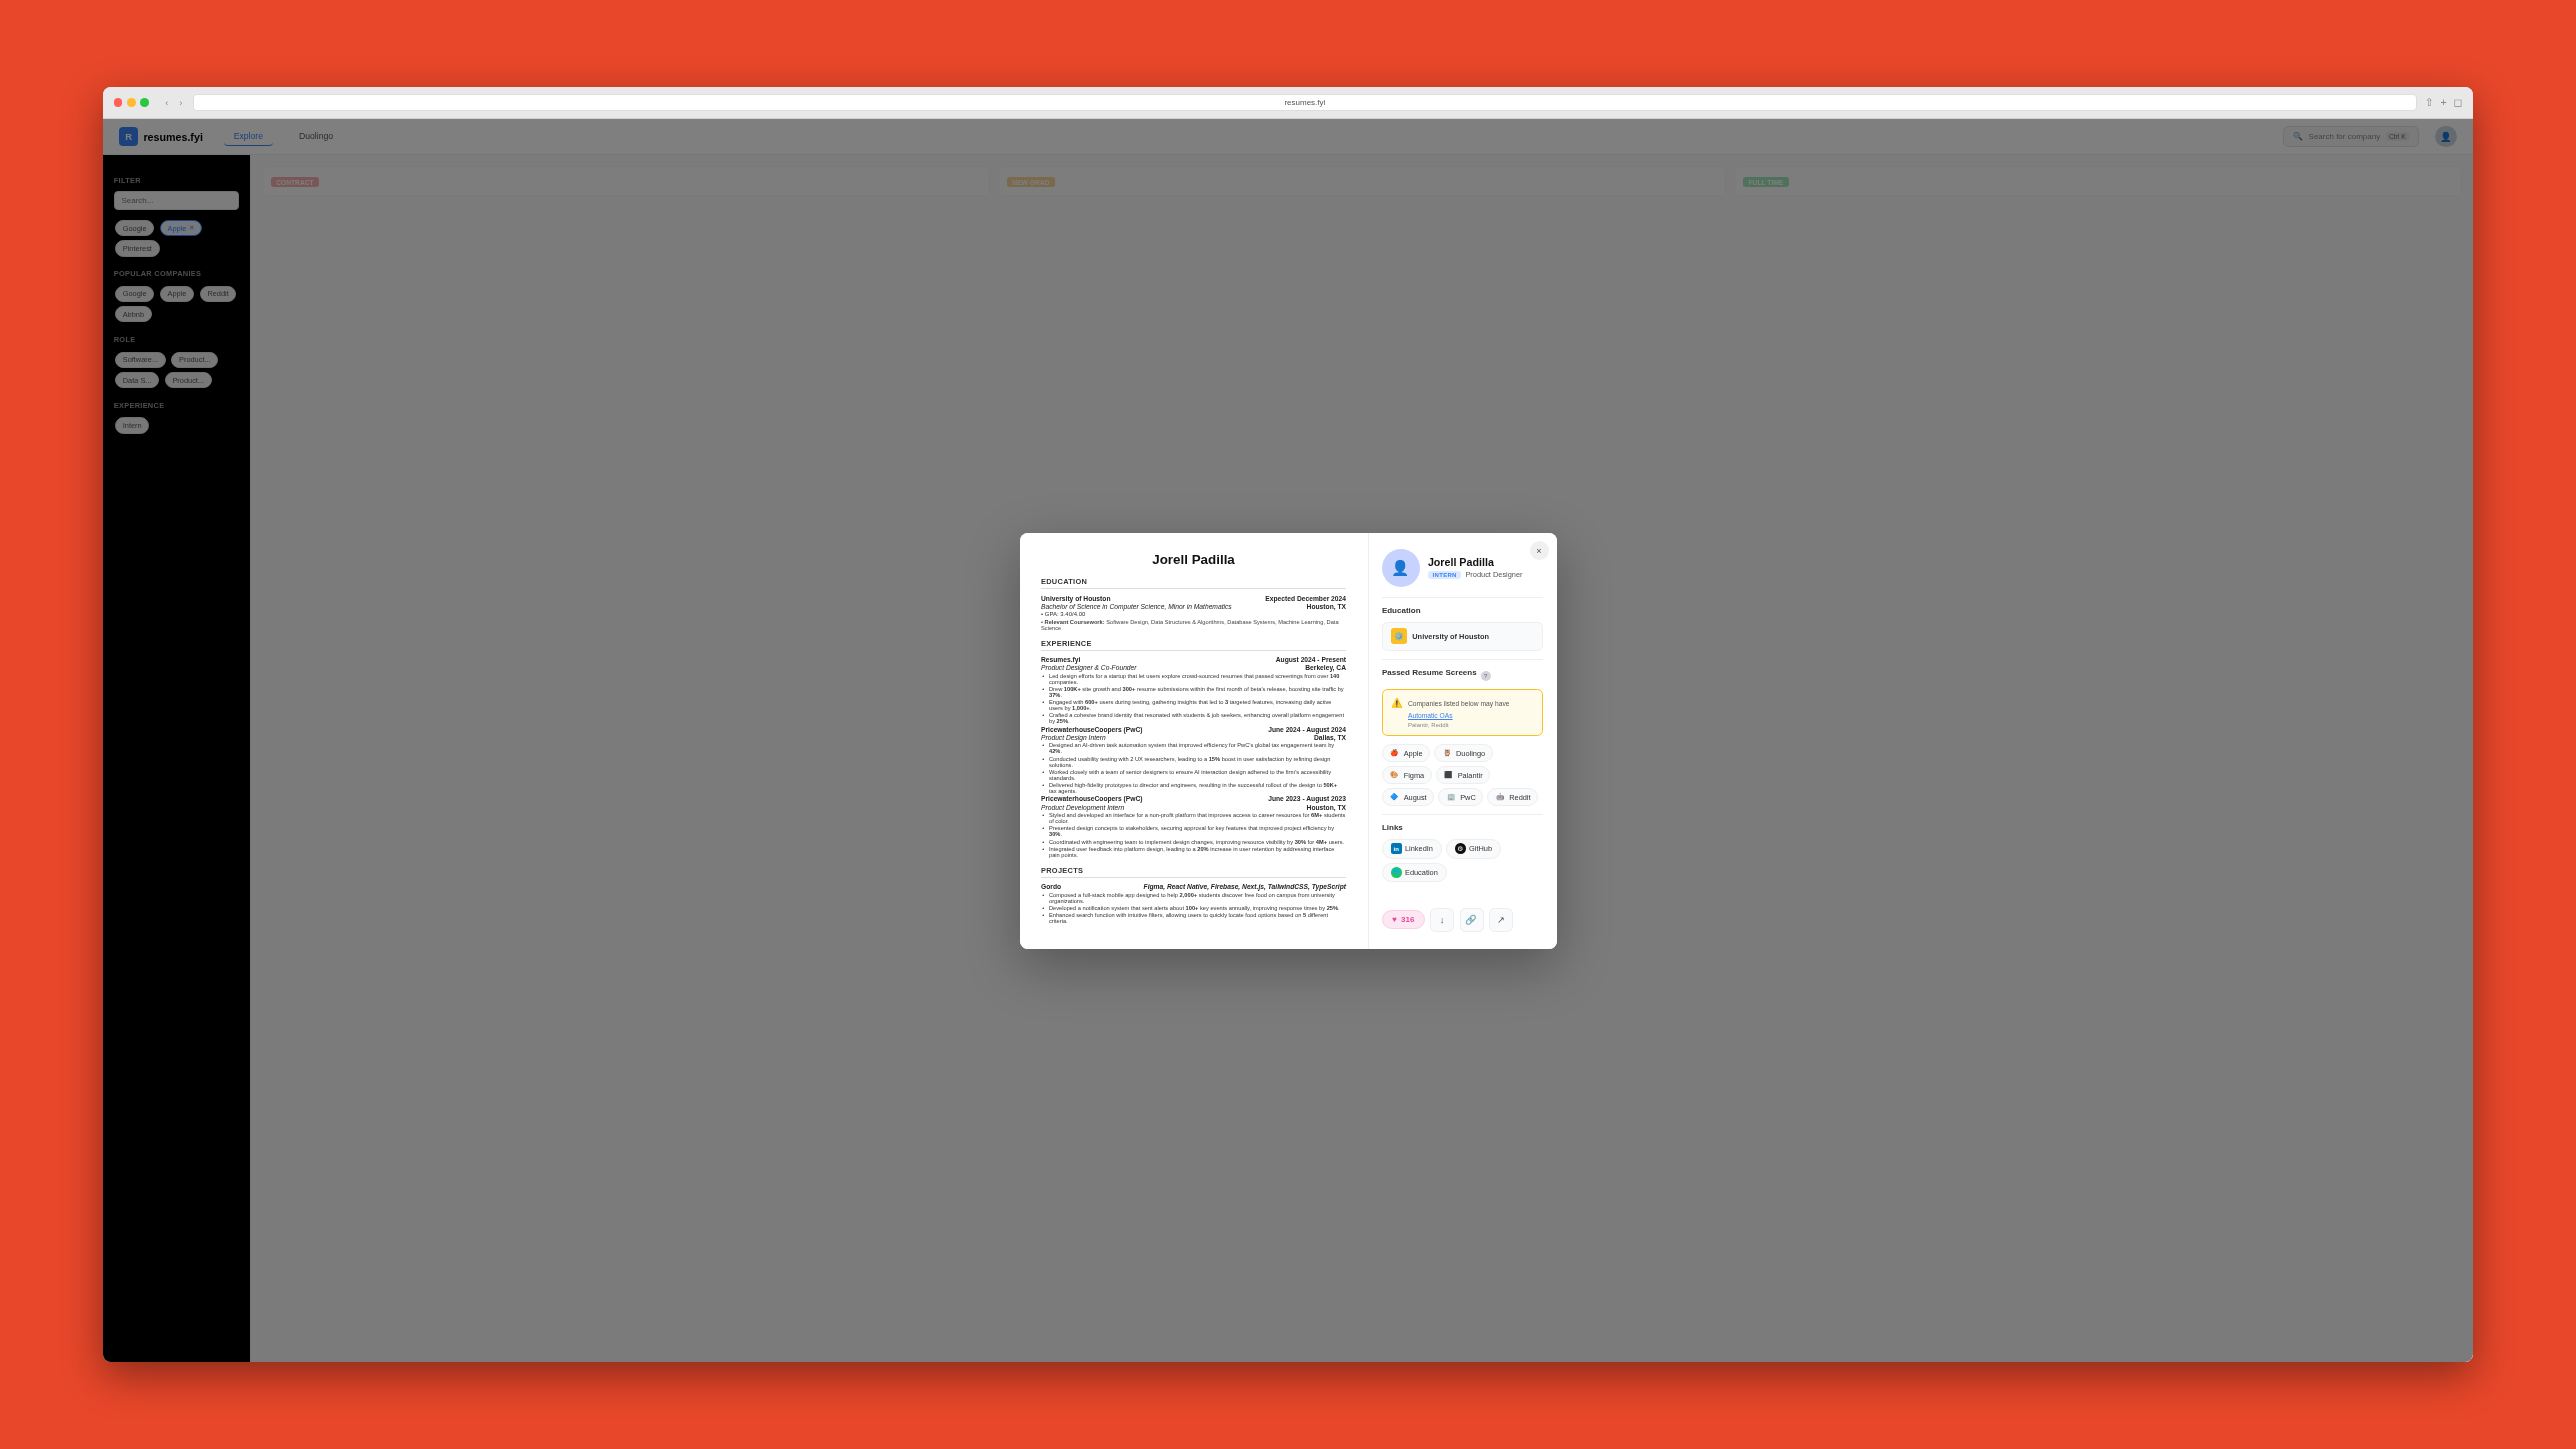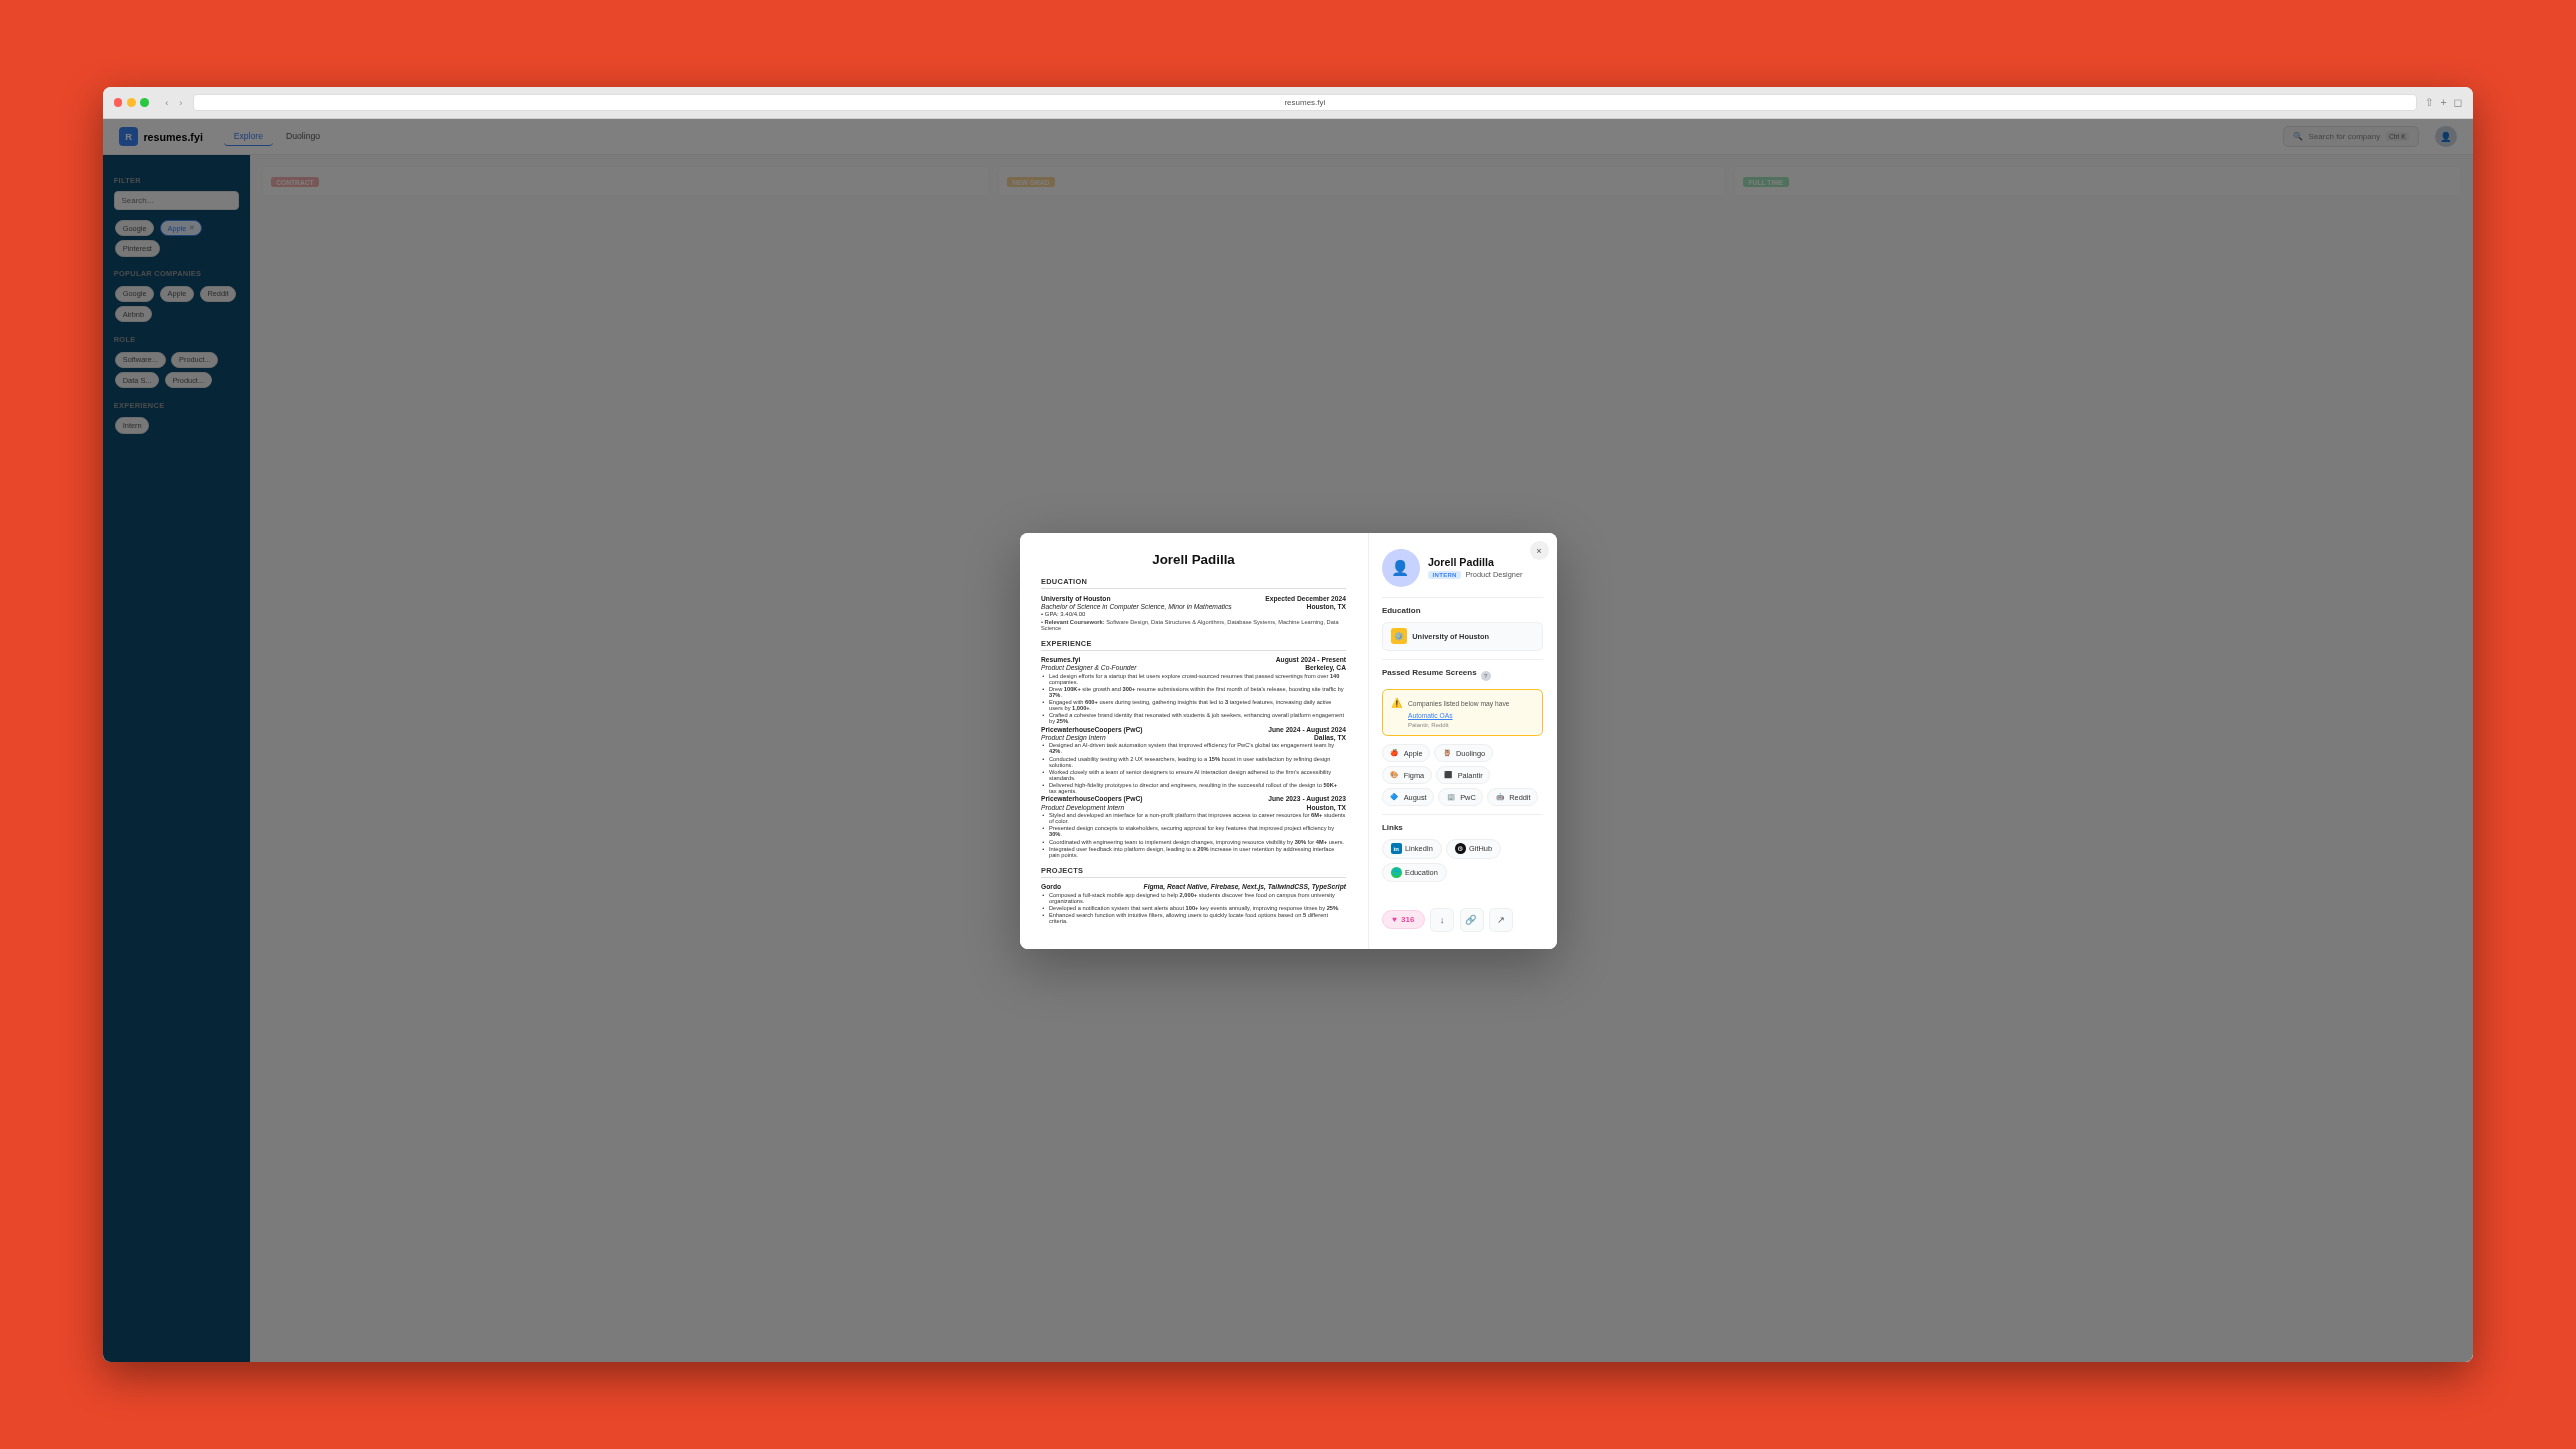--- a/index.html
+++ b/index.html
@@ -99,21 +99,21 @@
       border-radius: 4px;
       display: flex;
       align-items: center;
       justify-content: center;
       color: white;
       font-size: 9.4px;
       font-weight: bold;
     }
     .nav-links {
       display: flex;
-      gap: 4px;
+      gap: 17px;
       margin-left: 5.4px;
       align-items: center;
     }
     .nav-link {
       padding: 4px 9.4px;
       border-radius: 4px;
       font-size: 8.7px;
       cursor: pointer;
       color: #555;
       border-bottom: 1.3px solid transparent;
@@ -153,21 +153,21 @@
       font-size: 9.4px;
     }
     
     .app-main {
       display: flex;
       height: calc(100% - 36px);
       overflow: hidden;
     }
     .sidebar {
       width: 148px;
-      background: #0c4a6e;
+      background: #000000;
       border-right: 0.7px solid #eee;
       padding: 10.7px;
       overflow-y: auto;
     }
     .sidebar-section-title {
       font-size: 7.4px;
       font-weight: 600;
       color: #999;
       text-transform: uppercase;
       letter-spacing: 0.3px;

